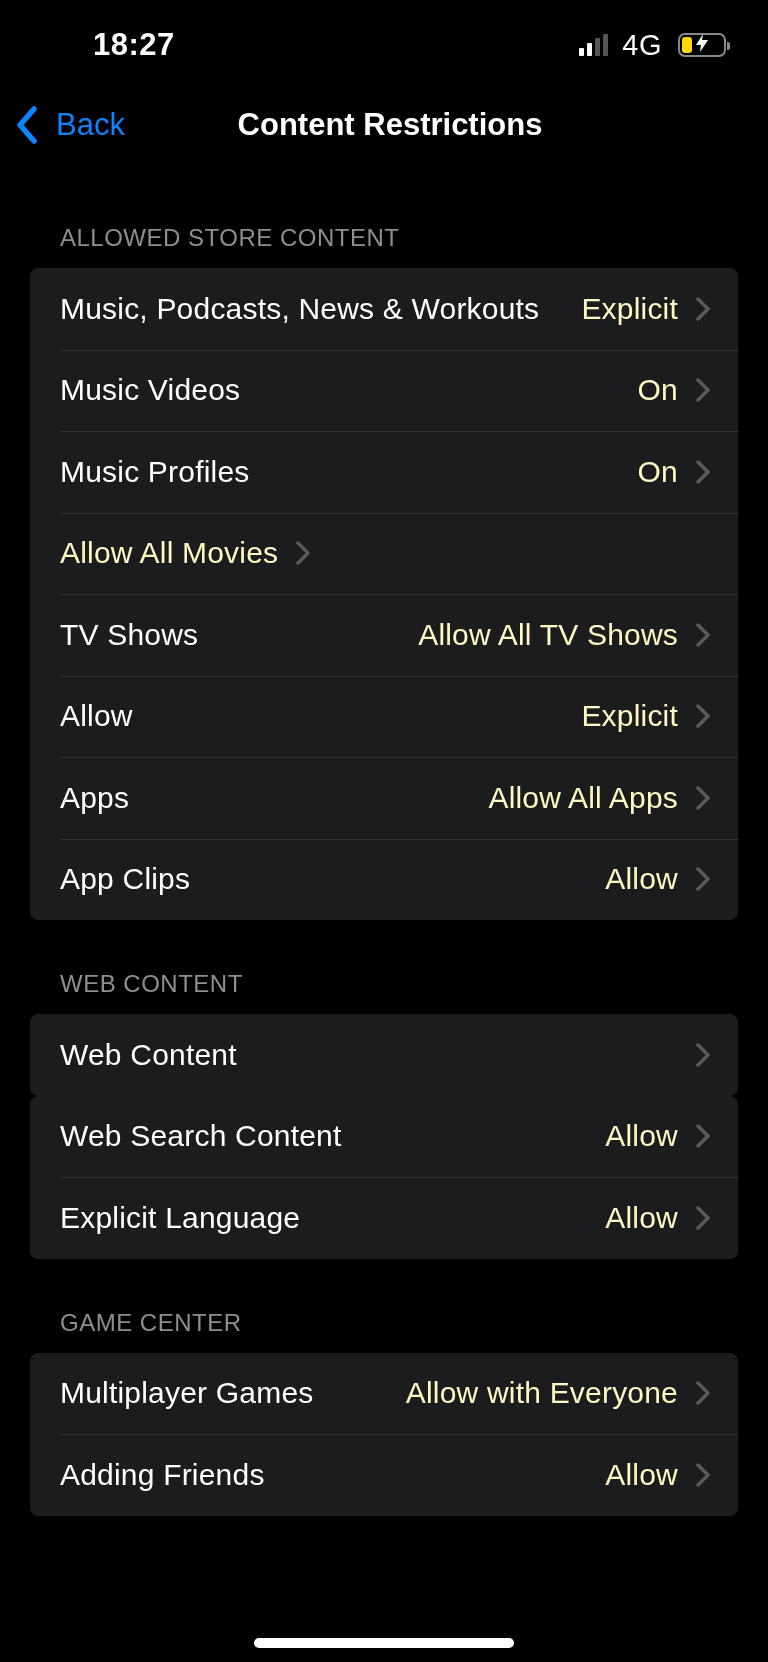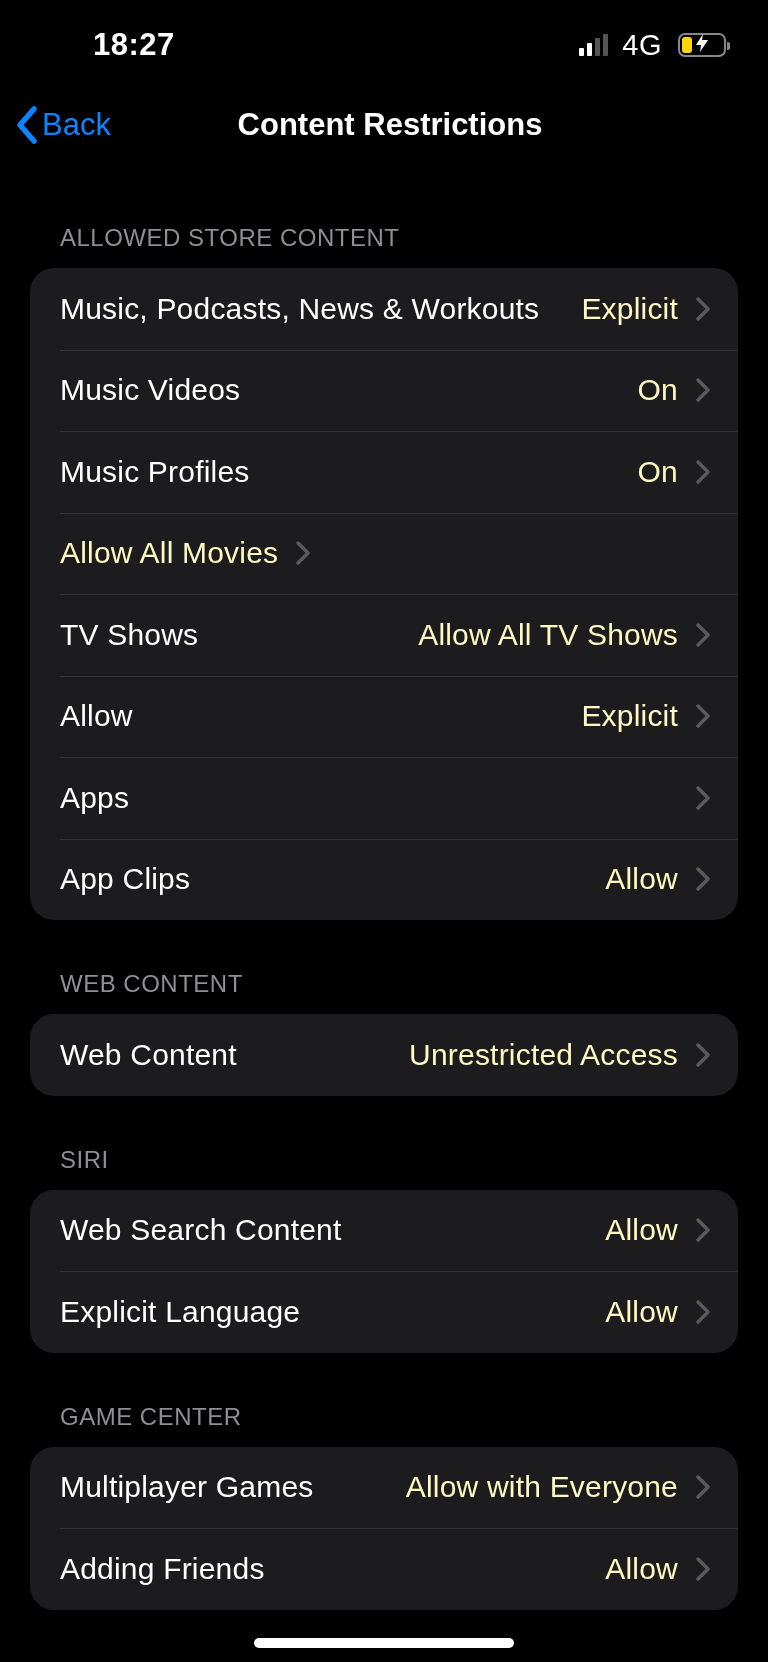--- a/index.html
+++ b/index.html
@@ -102,21 +102,21 @@
     align-items: center;
     position: relative;
     padding: 0 14px;
   }
   .back-btn {
     display: flex;
     align-items: center;
     color: #0a84ff;
     font-size: 31px;
     font-weight: 400;
-    gap: 2px;
+    gap: 16px;
   }
   .back-chevron svg { display: block; }
   .nav-title {
     position: absolute;
     left: 12px; right: 0;
     text-align: center;
     font-size: 31px;
     font-weight: 600;
     pointer-events: none;
   }
@@ -131,21 +131,21 @@
     color: #8e8e93;
     letter-spacing: 0.5px;
     text-transform: uppercase;
     padding: 0 30px 16px 30px;
   }
   .section-header.first { margin-top: 64px; }
   .section-header.rest { margin-top: 50px; }
 
   .group {
     background: #1c1c1e;
-    border-radius: 24px;
+    border-radius: 8px;
     overflow: hidden;
   }
   .row {
     display: flex;
     align-items: center;
     min-height: 81.5px;
     padding: 0 28px 0 30px;
     position: relative;
   }
   .row + .row::before {
@@ -273,20 +273,21 @@
       <div class="row-label">Allow</div>
       <div class="row-value">Explicit</div>
       <span class="chevron">
           <svg width="14" height="24" viewBox="0 0 14 24">
             <polyline points="2,2 12,12 2,22" fill="none" stroke="#5a5a5e" stroke-width="3.5" stroke-linecap="round" stroke-linejoin="round"></polyline>
           </svg>
         </span>
     </div>
     <div class="row">
       <div class="row-label">Apps</div>
+      <div class="row-value">Allow All Apps</div>
       <span class="chevron">
           <svg width="14" height="24" viewBox="0 0 14 24">
             <polyline points="2,2 12,12 2,22" fill="none" stroke="#5a5a5e" stroke-width="3.5" stroke-linecap="round" stroke-linejoin="round"></polyline>
           </svg>
         </span>
     </div>
     <div class="row">
       <div class="row-label">App Clips</div>
       <div class="row-value">Allow</div>
       <span class="chevron">
@@ -294,30 +295,28 @@
             <polyline points="2,2 12,12 2,22" fill="none" stroke="#5a5a5e" stroke-width="3.5" stroke-linecap="round" stroke-linejoin="round"></polyline>
           </svg>
         </span>
     </div>
   </div>
 
   <div class="section-header rest">Web Content</div>
   <div class="group">
     <div class="row">
       <div class="row-label">Web Content</div>
-      <div class="row-value">Unrestricted Access</div>
-      <span class="chevron">
-          <svg width="14" height="24" viewBox="0 0 14 24">
-            <polyline points="2,2 12,12 2,22" fill="none" stroke="#5a5a5e" stroke-width="3.5" stroke-linecap="round" stroke-linejoin="round"></polyline>
-          </svg>
-        </span>
-    </div>
-  </div>
-
-  <div class="section-header rest">Siri</div>
+      <span class="chevron">
+          <svg width="14" height="24" viewBox="0 0 14 24">
+            <polyline points="2,2 12,12 2,22" fill="none" stroke="#5a5a5e" stroke-width="3.5" stroke-linecap="round" stroke-linejoin="round"></polyline>
+          </svg>
+        </span>
+    </div>
+  </div>
+
   <div class="group">
     <div class="row">
       <div class="row-label">Web Search Content</div>
       <div class="row-value">Allow</div>
       <span class="chevron">
           <svg width="14" height="24" viewBox="0 0 14 24">
             <polyline points="2,2 12,12 2,22" fill="none" stroke="#5a5a5e" stroke-width="3.5" stroke-linecap="round" stroke-linejoin="round"></polyline>
           </svg>
         </span>
     </div>

